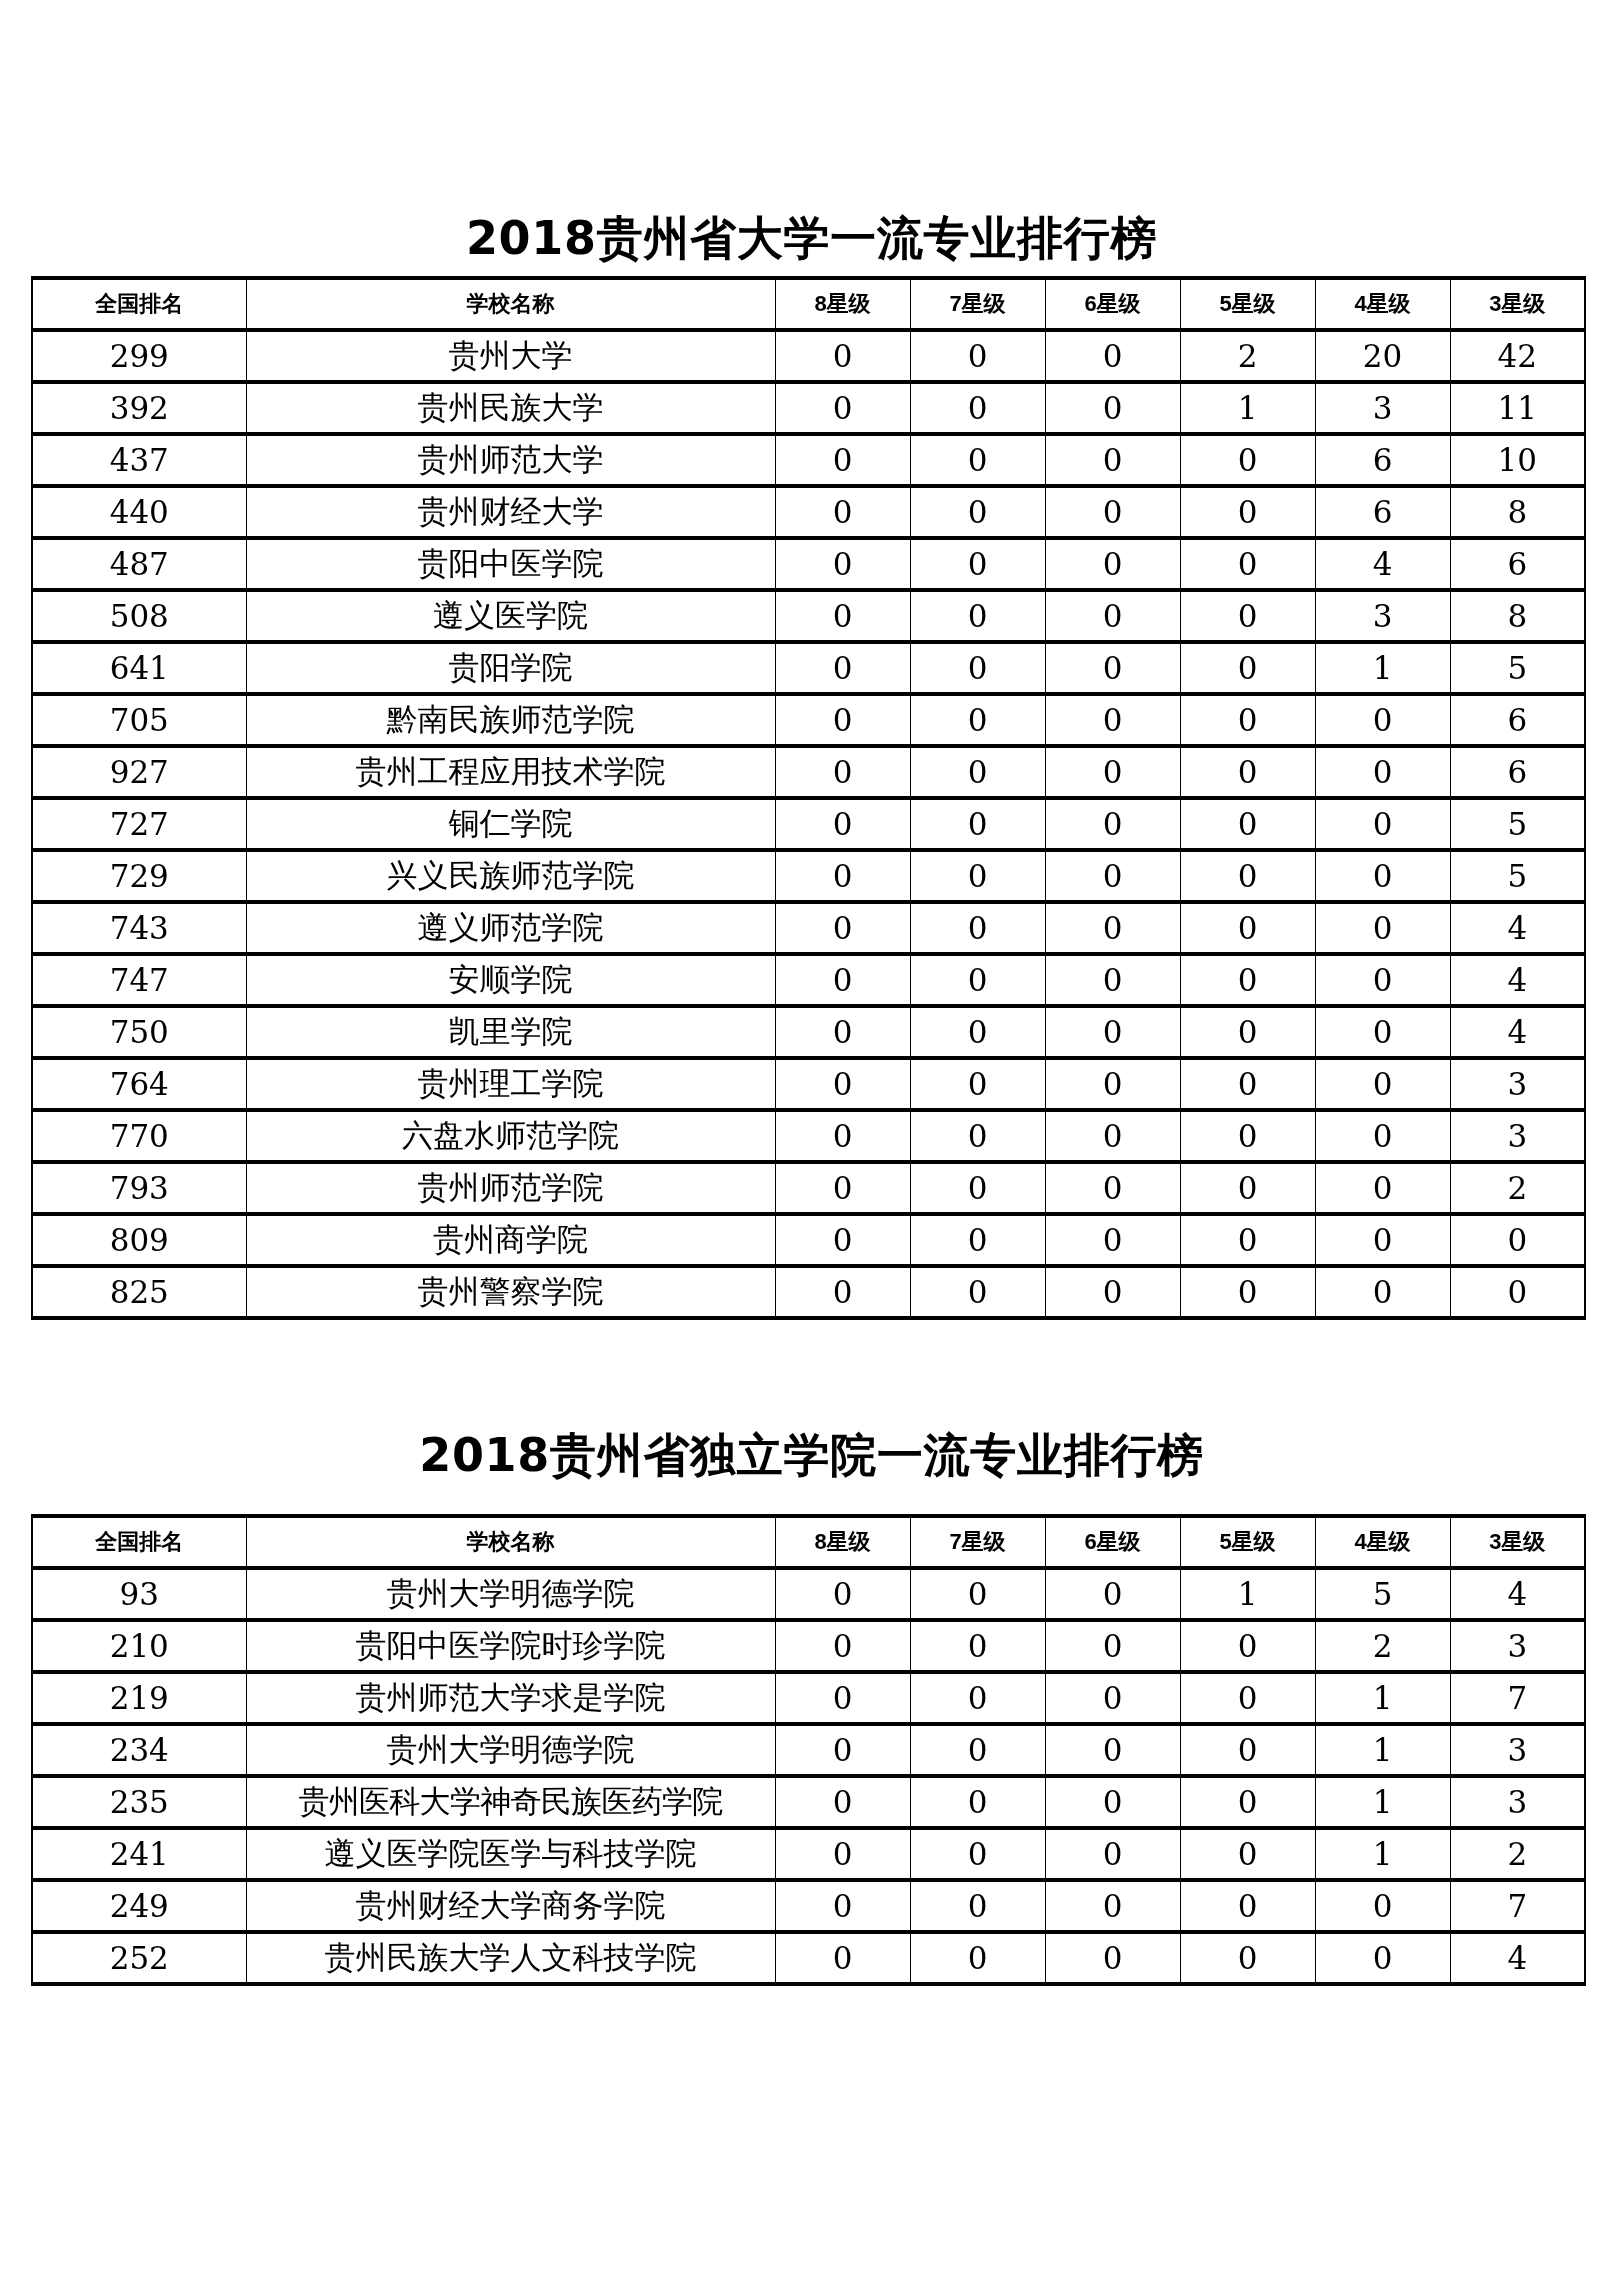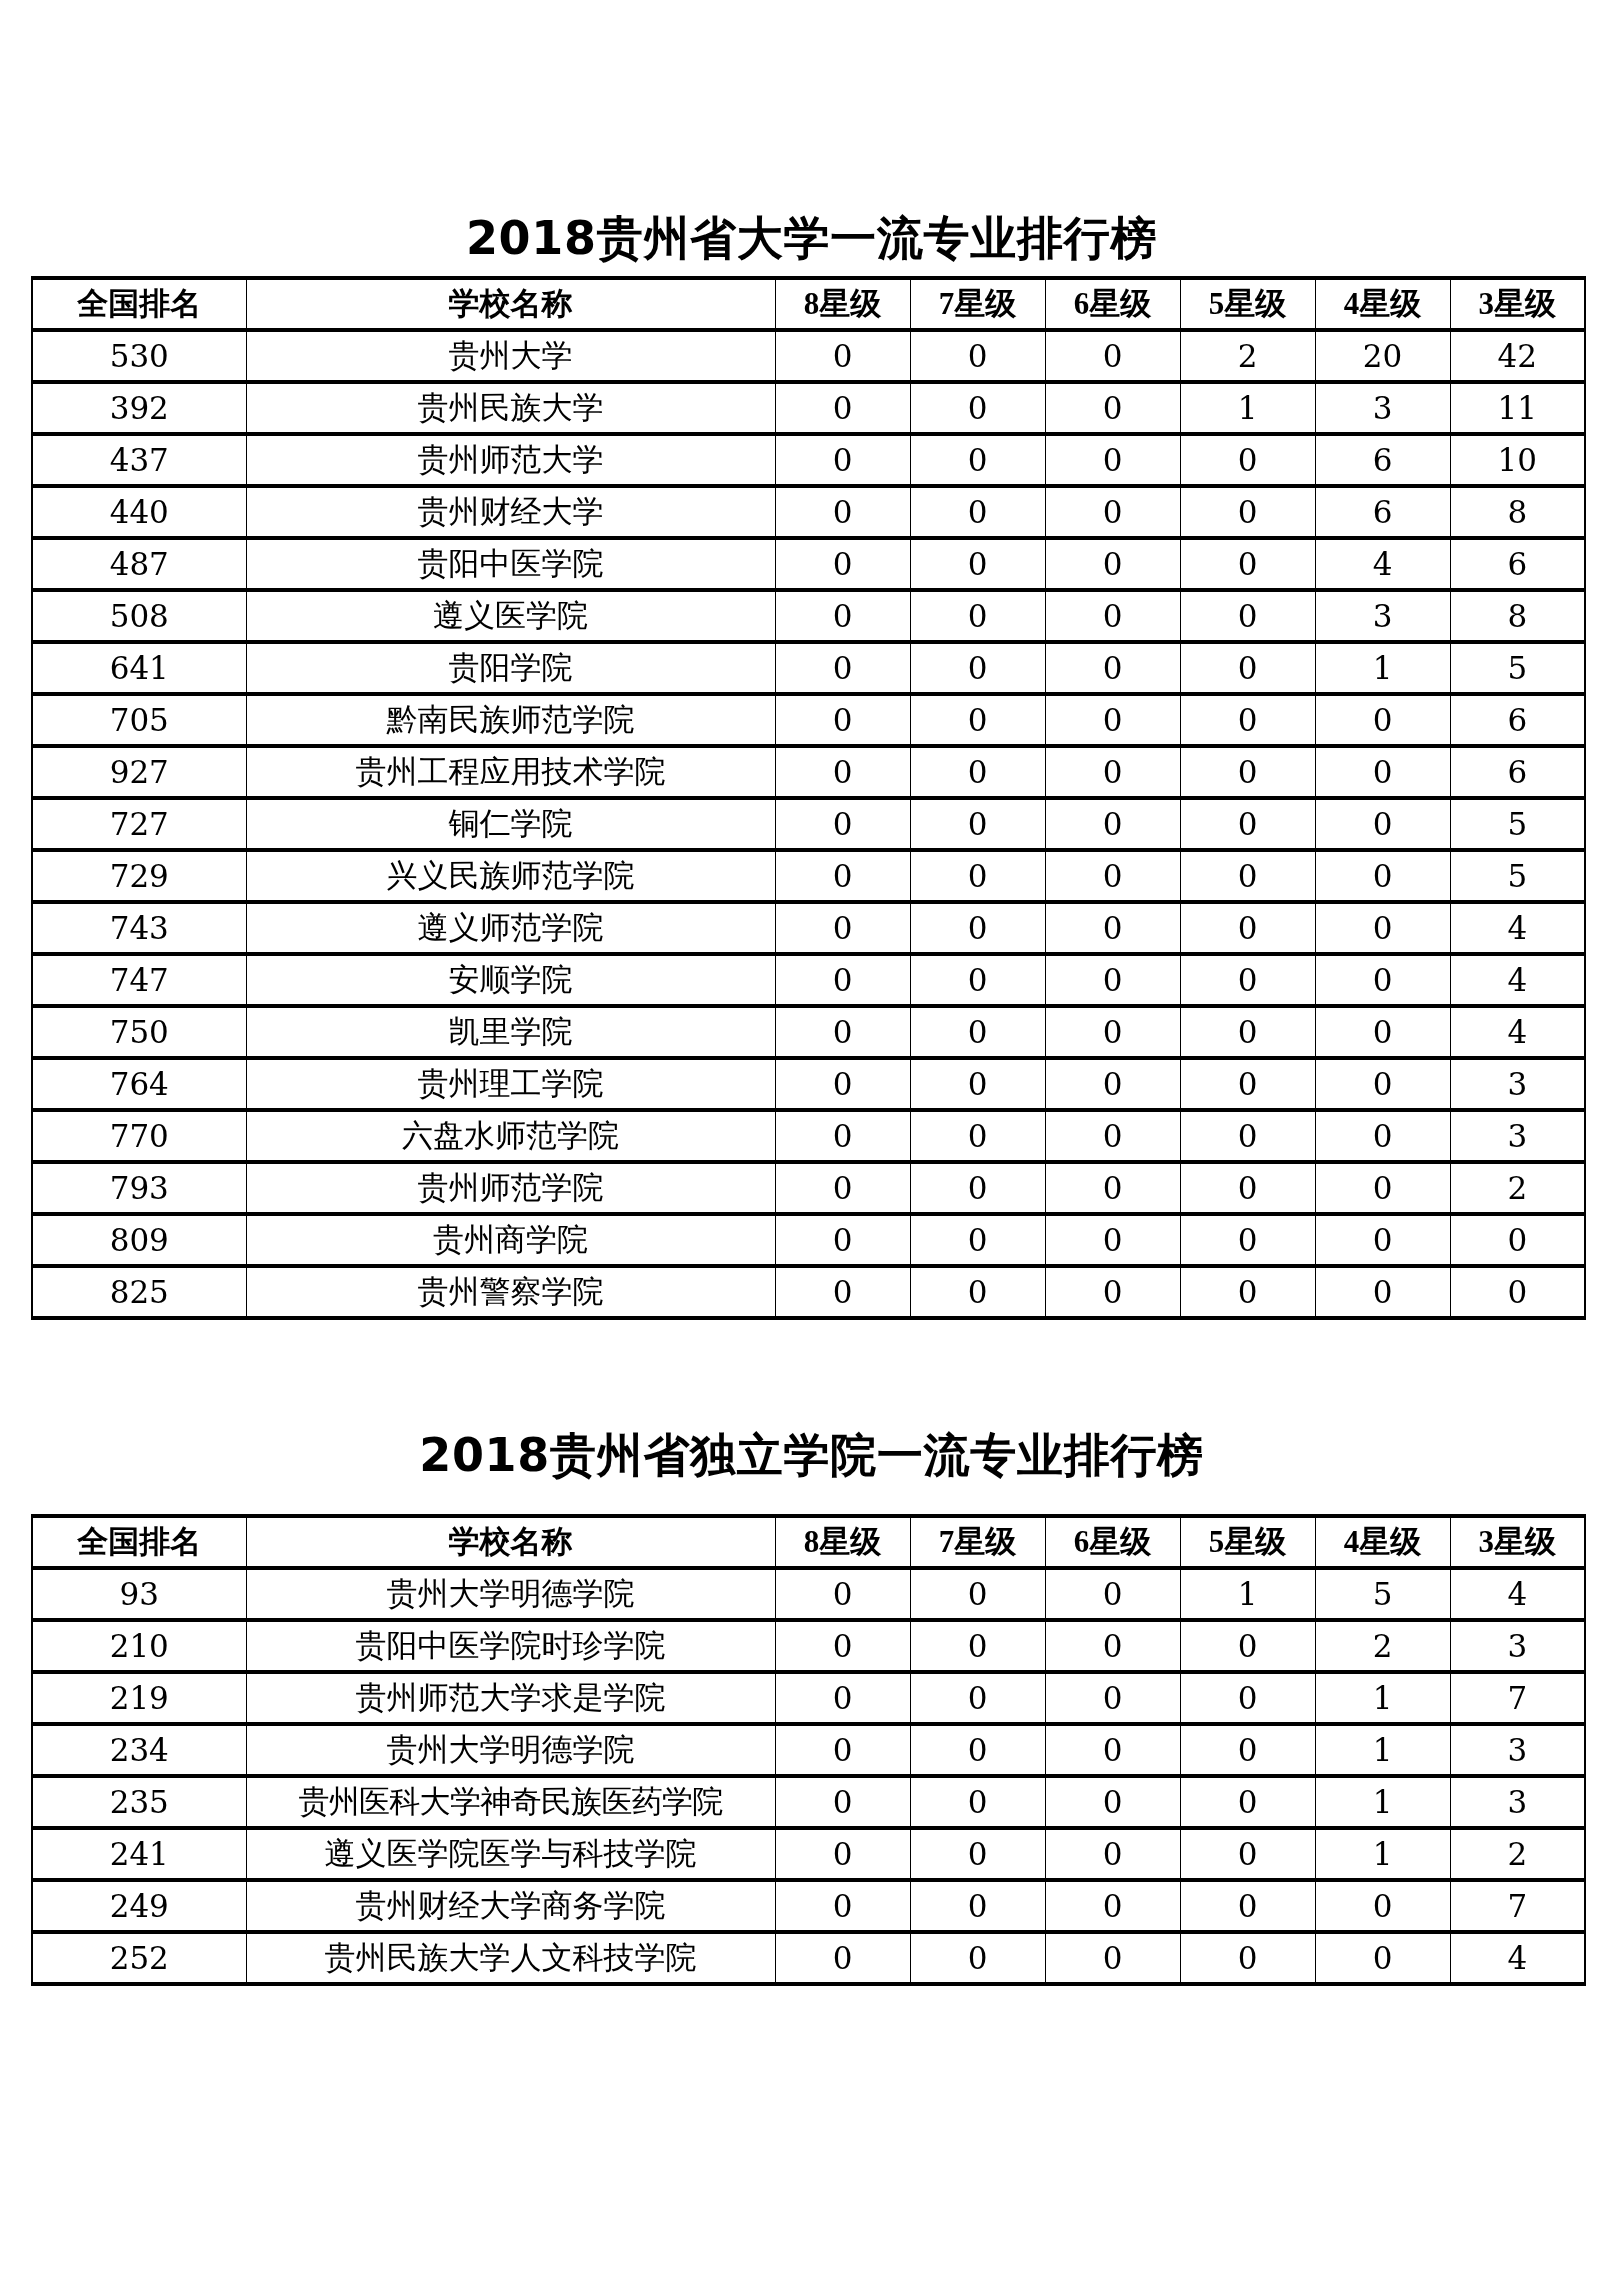--- a/index.html
+++ b/index.html
@@ -11,22 +11,22 @@
   #title1 { top: 208px; }
   #title2 { top: 1425px; }
   table.rank { position: absolute; left: 31px; width: 1555px; border-collapse: collapse;
                table-layout: fixed; }
   #table1 { top: 276px; }
   #table2 { top: 1514px; }
   table.rank td, table.rank th { border: 1.4px solid #000; height: 48px; padding: 0;
                text-align: center; vertical-align: middle; font-size: 31px; font-weight: normal;
                white-space: nowrap; overflow: hidden; }
   table.rank tr { border-top: 4.1px solid #000; border-bottom: 4.1px solid #000; }
-  table.rank th { font-family: Liberation Serif, serif; font-weight: bold;
-                  font-size: 31px; }
+  table.rank th { font-family: Liberation Sans, sans-serif; font-weight: bold;
+                  font-size: 22px; }
   table.rank { border-left: 2px solid #000; border-right: 2px solid #000; }
   col.c-rank { width: 214px; }
   col.c-name { width: 529px; }
   col.c-star { width: 135px; }
   .name-long { font-size: 30px; letter-spacing: -0.7px; }
 </style>
 </head>
 <body>
 
 <div id="title1" class="title">2018贵州省大学一流专业排行榜</div>
@@ -48,21 +48,21 @@
         <th>8星级</th>
         <th>7星级</th>
         <th>6星级</th>
         <th>5星级</th>
         <th>4星级</th>
         <th>3星级</th>
       </tr>
     </thead>
   <tbody>
       <tr>
-        <td>530</td>
+        <td>299</td>
         <td>贵州大学</td>
         <td>0</td>
         <td>0</td>
         <td>0</td>
         <td>2</td>
         <td>20</td>
         <td>42</td>
       </tr>
       <tr>
         <td>392</td>

